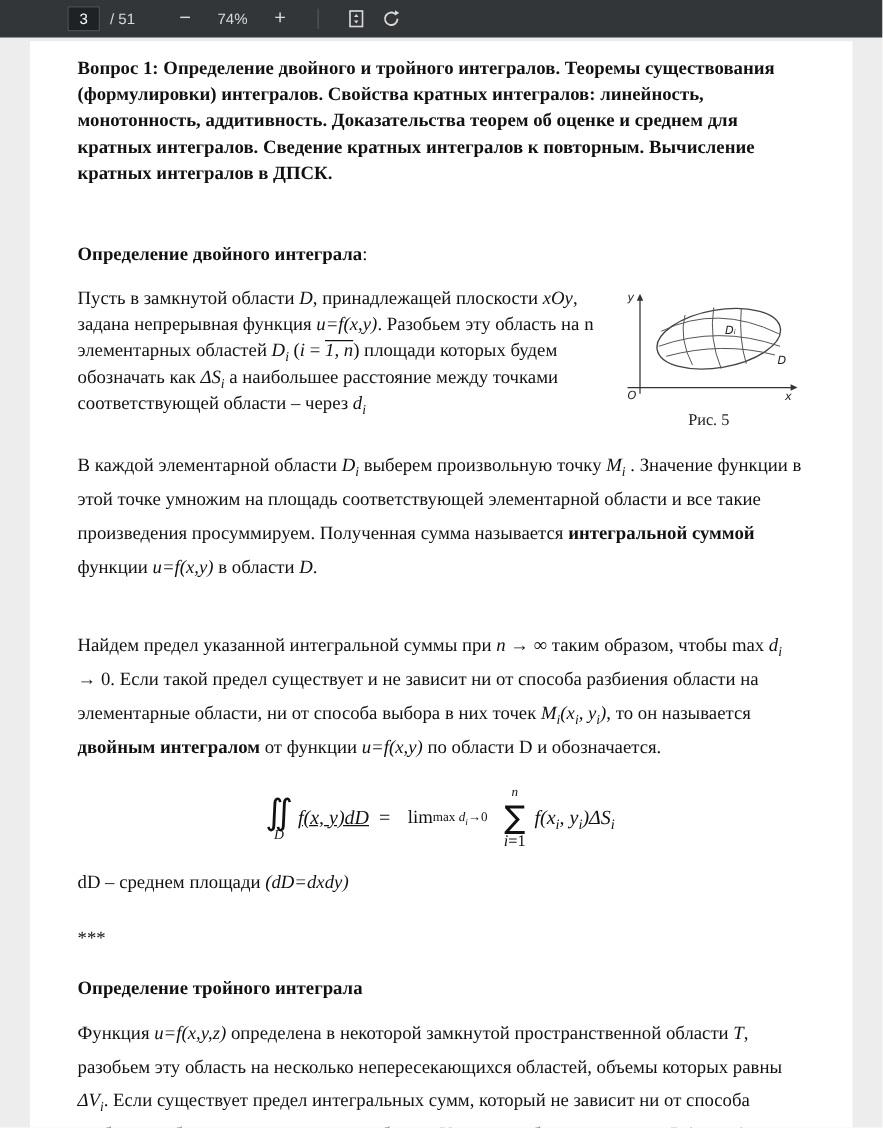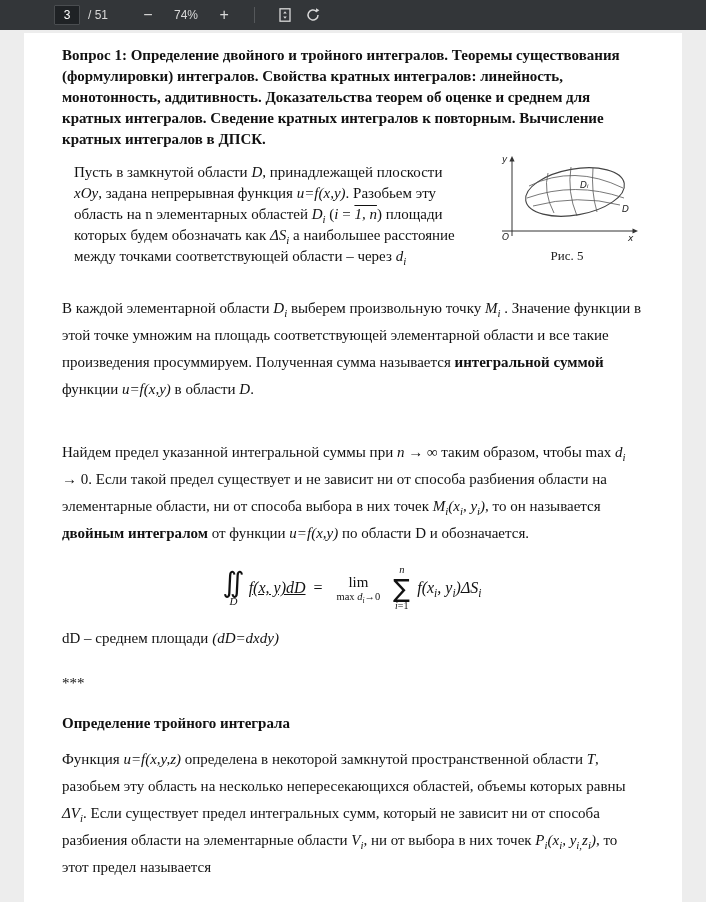--- a/index.html
+++ b/index.html
@@ -35,21 +35,21 @@
     width:658px;margin:0 auto;background:#ffffff;min-height:869px;
     box-sizing:border-box;padding:12px 40px 10px 38px;color:#111;
     font-size:15px;
   }
   .page p{font-size:15px;}
   .title{margin:0;line-height:21px;font-weight:bold;}
   .h2{margin:44px 0 14px;line-height:21px;}
   .tight{line-height:21px;}
   .loose{line-height:27px;}
   .row{display:flex;margin:0 0 16px;}
-  .row p{margin:12px;flex:1;padding-right:8px;}
+  .row p{margin:0;flex:1;padding-right:8px;}
   .fig{width:150px;flex-shrink:0;text-align:center;margin-top:2px;}
   .fig-caption{font-size:13px;margin-top:2px;color:#222;}
   .p-sum{margin:0 0 36px;}
   .p-limit{margin:0 0 18px;}
   .p-dd{margin:0 0 18px;}
   .p-stars{margin:0 0 16px;}
   .h3{margin:0 0 12px;line-height:21px;}
   .p-triple{margin:0;}
   sub{font-size:0.72em;line-height:0;}
   
@@ -57,27 +57,27 @@
     display:flex;align-items:center;justify-content:center;
     margin:0 0 14px;font-size:16px;min-height:46px;
   }
   .iint-wrap{display:inline-flex;flex-direction:column;align-items:center;margin-right:4px;}
   .iint{
     font-family:"DejaVu Sans", sans-serif;font-size:28px;line-height:1;
     letter-spacing:-7px;padding-right:7px;
   }
   .iint-sub{font-size:11px;font-style:italic;margin-top:-2px;}
   .f-eq{margin:0 8px;}
-  .lim-stack{display:inline-flex;flex-direction:column;align-items:center;margin:0 6px;line-height:1.1;}
+  .lim-stack{display:inline-flex;flex-direction:row;align-items:center;margin:0 6px;line-height:1.1;}
   .lim-main{font-size:15px;}
   .lim-cond{font-size:10.5px;white-space:nowrap;}
   .sum-stack{display:inline-flex;flex-direction:column;align-items:center;margin:0 7px;line-height:1;}
   .sum-top{font-size:10.5px;margin-bottom:1px;}
   .sum-sign{font-family:"DejaVu Sans", sans-serif;font-size:25px;line-height:0.95;}
-  .sum-bot{font-size:10px;margin-top:1px;white-space:nowrap;}
+  .sum-bot{font-size:13px;margin-top:1px;white-space:nowrap;}
   .figtxt{font-family:"DejaVu Sans", sans-serif;font-size:9px;font-style:italic;fill:#222;}
 </style>
 </head>
 <body>
 
 <div class="toolbar">
   <div class="page-box">3</div>
   <span class="page-count">/ 51</span>
 
   <button class="tb-btn zoom-out">−</button>
@@ -99,20 +99,21 @@
       <path d="M11 1.2 v4.2 l3.4-2.1 Z" fill="#d9d9d9"></path>
     </svg>
   </button>
 </div>
 
 <div class="canvas">
   <div class="page">
 
     <p class="title">Вопрос 1: Определение двойного и тройного интегралов. Теоремы существования (формулировки) интегралов. Свойства кратных интегралов: линейность, монотонность, аддитивность. Доказательства теорем об оценке и среднем для кратных интегралов. Сведение кратных интегралов к повторным.  Вычисление кратных интегралов в ДПСК.</p>
 
+    <p class="h2"><span style="font-weight: bold;">Определение двойного интеграла</span><span>:</span></p>
 
     <div class="row">
       <p class="tight"><span>Пусть в замкнутой области </span><span style="font-style: italic;">D</span><span>, принадлежащей плоскости </span><span style="font-style: italic;">xOy</span><span>, задана непрерывная функция </span><span style="font-style: italic;">u=f(x,y)</span><span>. Разобьем эту область на n элементарных областей </span><span style="font-style: italic;">D</span><sub style="font-style: italic;">i</sub><span> (</span><span style="font-style: italic;">i</span><span> = </span><span style="font-style: italic; text-decoration: overline;">1, n</span><span>) площади которых будем обозначать как </span><span style="font-style: italic;">ΔS</span><sub style="font-style: italic;">i</sub><span> а наибольшее расстояние между точками соответствующей области – через  </span><span style="font-style: italic;">d</span><sub style="font-style: italic;">i</sub></p>
 
       <div class="fig">
         <svg width="150" height="90" viewBox="0 0 150 90">
 
           <line x1="20" y1="84" x2="20" y2="8" stroke="#333" stroke-width="1"></line>
           <path d="M20 4 l-2.6 5.5 h5.2 Z" fill="#333"></path>
 

